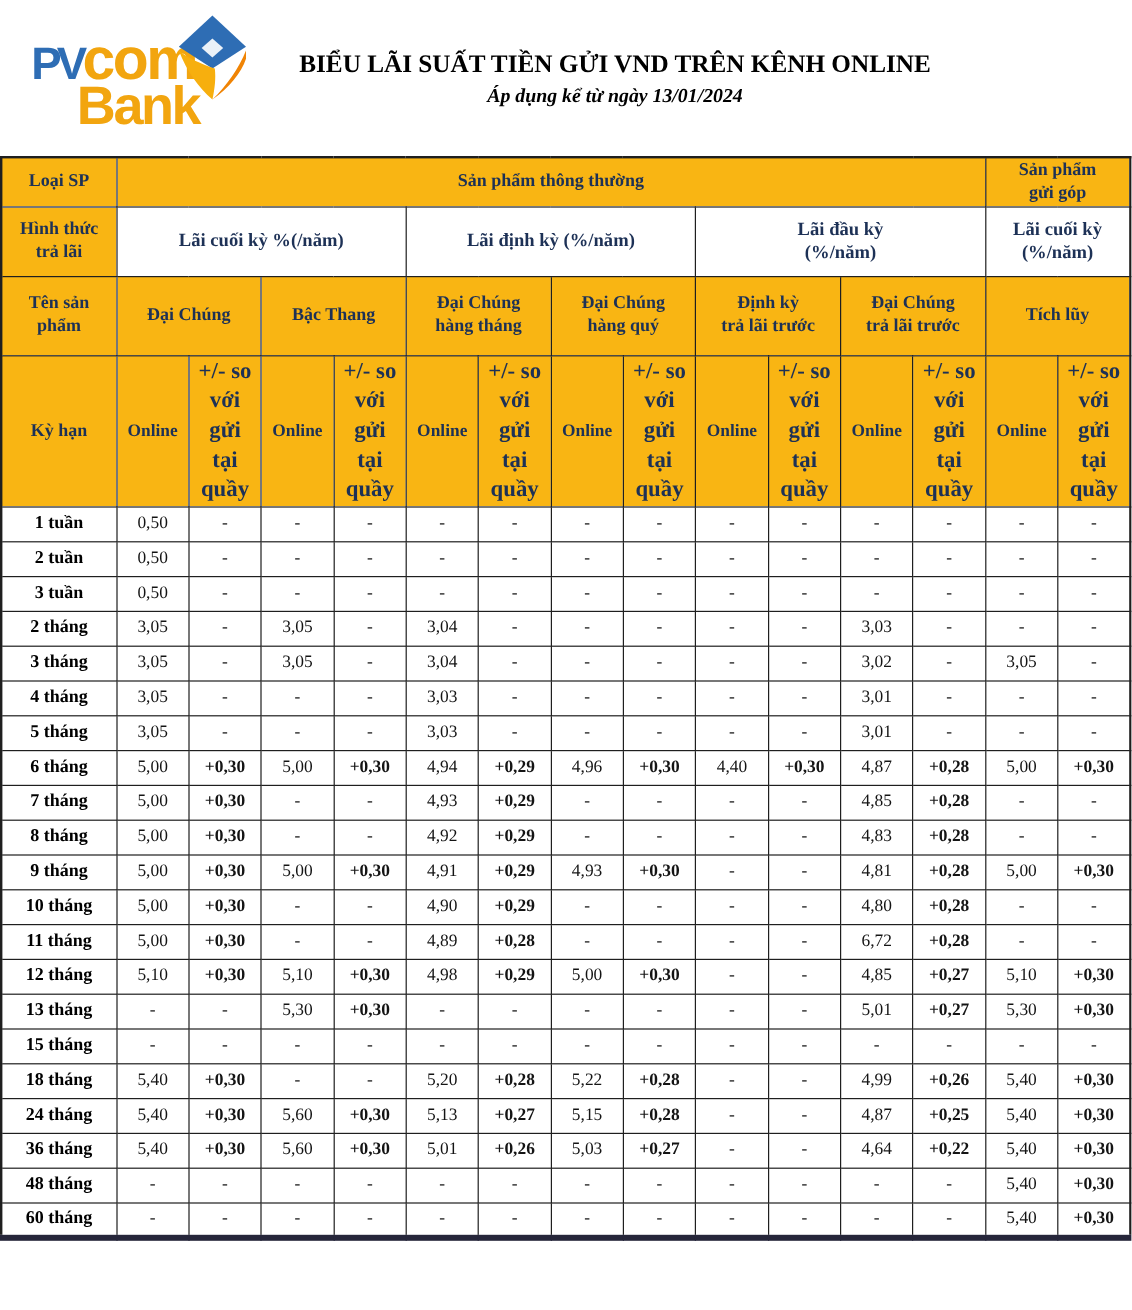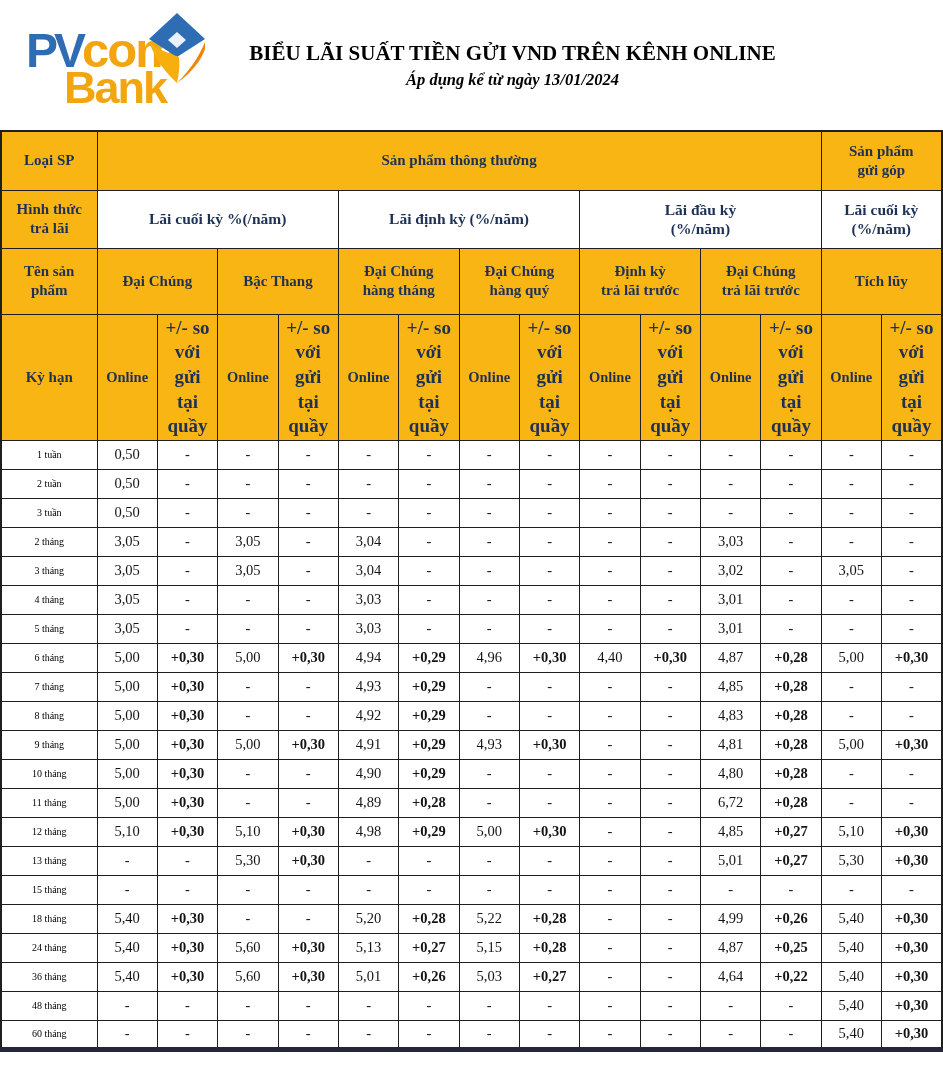--- a/index.html
+++ b/index.html
@@ -7,21 +7,21 @@
   body {
     width: 943px; height: 1092px;
     position: relative; overflow: hidden;
     font-family: "Liberation Serif", serif;
   }
 
   
   .header-area { position: relative; height: 130px; }
   .logo { position: absolute; left: 12px; top: 10px; width: 215px; height: 108px; }
   .logo-line { position: absolute; left: 14px; top: 12px; white-space: nowrap; }
-  .logo-pv  { font-family: "Liberation Sans", sans-serif; font-weight: bold; font-size: 48px; letter-spacing: -4px; color: #2E6DB4; }
+  .logo-pv  { font-family: "Liberation Sans", sans-serif; font-weight: bold; font-size: 38px; letter-spacing: -4px; color: #2E6DB4; }
   .logo-com { font-family: "Liberation Sans", sans-serif; font-weight: bold; font-size: 49px; letter-spacing: -2px; color: #F2A50F; }
   .logo-bank { position: absolute; left: 52px; top: 52px; font-family: "Liberation Sans", sans-serif; font-weight: bold; font-size: 45px; letter-spacing: -2px; color: #F2A50F; }
   .logo-diamond { position: absolute; left: 134px; top: 2px; }
 
   .title-wrap { position: absolute; left: 200px; right: 118px; top: 41px; text-align: center; color: #000; }
   .page-title { font-size: 21px; font-weight: bold; white-space: nowrap; }
   .page-subtitle { font-size: 16.5px; font-weight: bold; font-style: italic; margin-top: 4px; }
 
   
   table.rates {
@@ -30,30 +30,30 @@
     border-bottom: 5px solid #26263a;
   }
   col.term-col { width: 96px; }
   th, td {
     border: 1px solid #1f1f1f;
     text-align: center; vertical-align: middle;
     white-space: pre-line; overflow: hidden; padding: 1px 2px;
   }
   .yellow { background: #F9B513; }
   thead th { color: #1d3156; font-weight: bold; font-size: 15px; line-height: 1.25; }
-  tr.r1 { height: 59px; }
+  tr.r1 { height: 41px; }
   tr.r2 { height: 58px; padding-left: 44px; }
   tr.r2 th.white { background: #ffffff; font-size: 15.5px; }
   tr.r3 { height: 66px; }
   tr.r4 { height: 122px; }
   tr.r4 th.online-h { font-weight: bold; font-size: 14.5px; }
   tr.r4 th.delta-h  { font-size: 19px; line-height: 1.3; margin-top: 20px; }
 
   tbody tr { height: 29px; }
-  td.term { font-weight: normal; font-size: 10px; color: #000; }
+  td.term { font-weight: bold; font-size: 15px; color: #000; }
   td.val  { font-size: 14.5px; color: #141414; }
   td.val.plus { font-weight: bold; }
 </style>
 </head>
 <body>
 
 <div class="header-area">
   <div class="logo">
     <div class="logo-line"><span class="logo-pv">PV</span><span class="logo-com">com</span></div>
     <div class="logo-bank">Bank</div>

